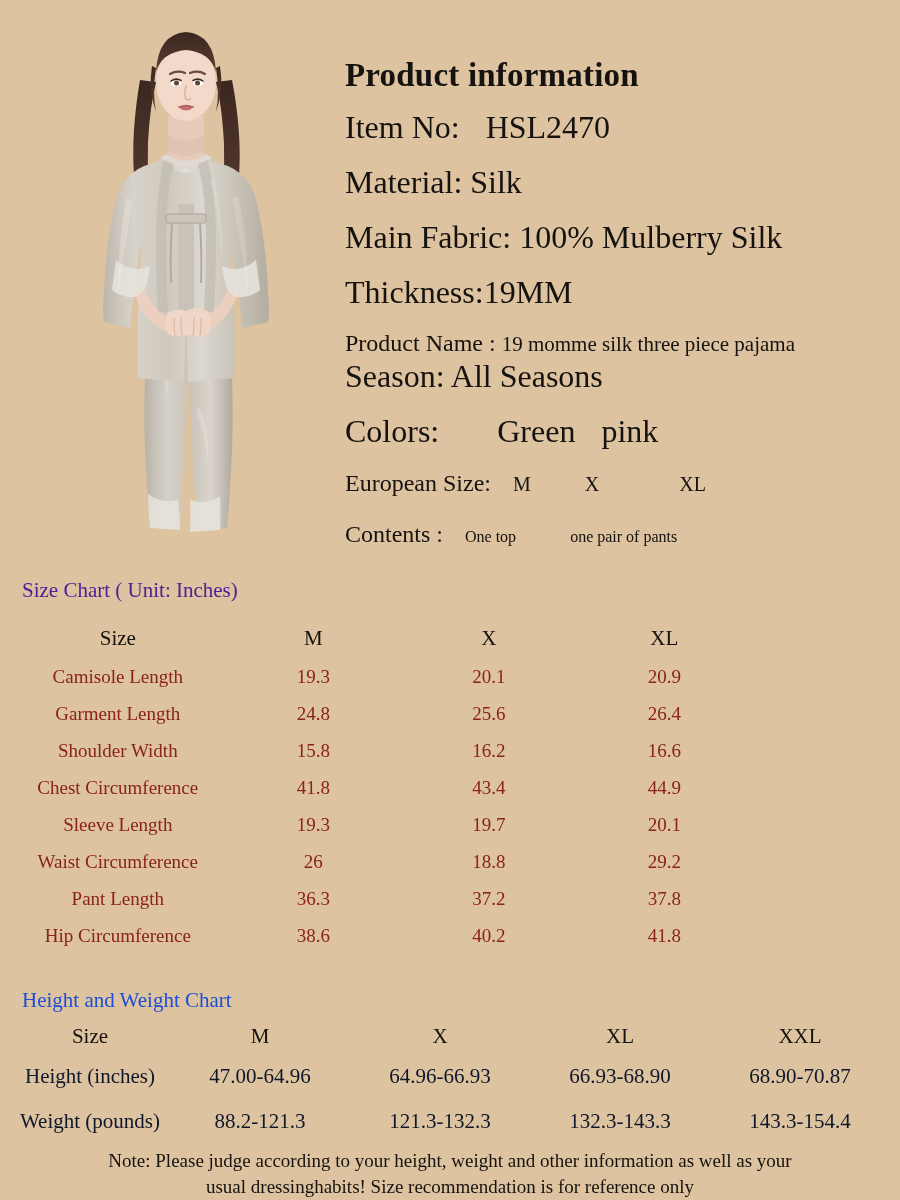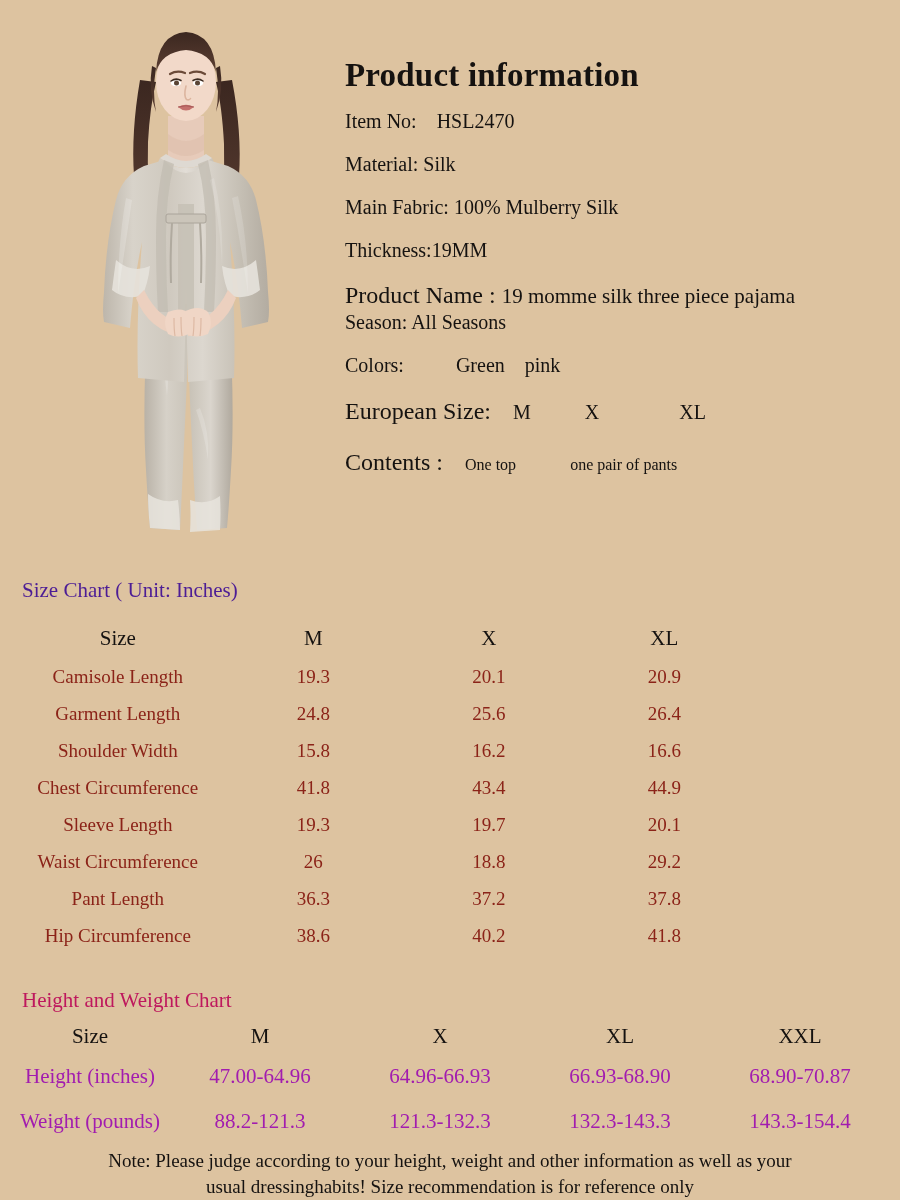--- a/index.html
+++ b/index.html
@@ -39,21 +39,21 @@
     width: 545px;
   }
   .info-title {
     font-size: 33px;
     font-weight: bold;
     letter-spacing: 0.2px;
     margin: 0 0 18px 0;
     line-height: 1.05;
   }
   .info-line {
-    font-size: 20px;
+    font-size: 32px;
     line-height: 1.0;
     margin-bottom: 23px;
     white-space: nowrap;
   }
   .info-line .lbl { }
   .info-line .val { }
   .gap-sm { display: inline-block; width: 10px; }
   .gap-md { display: inline-block; width: 26px; }
   .gap-lg { display: inline-block; width: 42px; }
 
@@ -116,40 +116,40 @@
     height: 40px;
   }
   table.stbl tr.row td { color: #8b2318; }
 
   
   .hw-head {
     position: absolute;
     left: 22px;
     top: 988px;
     font-size: 21px;
-    color: #be185d;
+    color: #1d4ed8;
     white-space: nowrap;
   }
   table.hwtbl {
     position: absolute;
     left: 10px;
     top: 1018px;
     width: 880px;
     border-collapse: collapse;
   }
   table.hwtbl td {
     padding: 0;
     height: 45px;
     vertical-align: middle;
     text-align: center;
     font-size: 21px;
   }
   table.hwtbl td.lab { width: 160px; }
   table.hwtbl tr.hdr td { color: #151210; height: 36px; }
-  table.hwtbl tr.row td { color: #a21caf; }
+  table.hwtbl tr.row td { color: #0f172a; }
 
   
   .note {
     position: absolute;
     left: 0;
     top: 1148px;
     width: 900px;
     text-align: center;
     font-size: 19px;
     line-height: 1.35;

